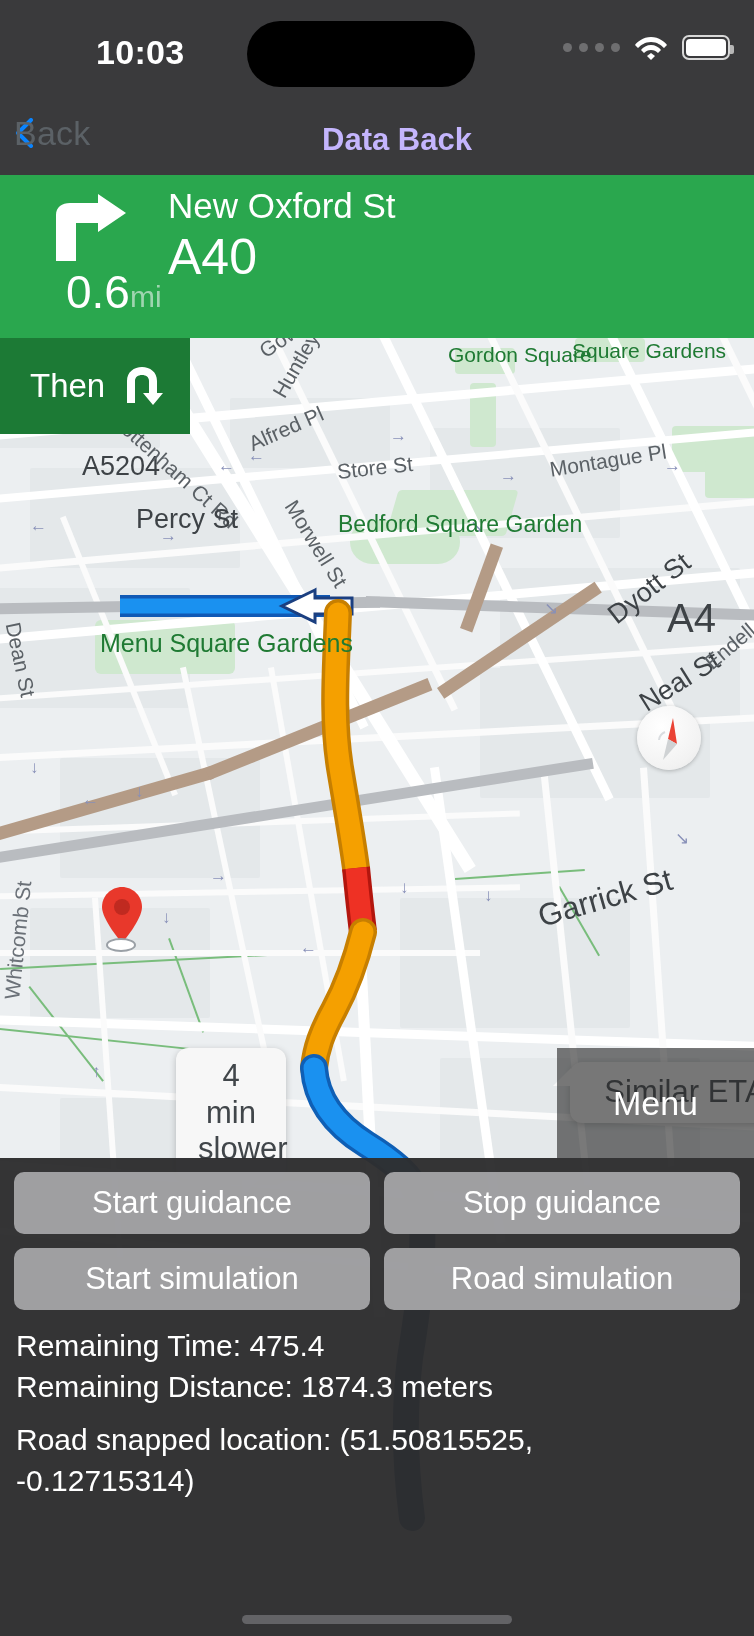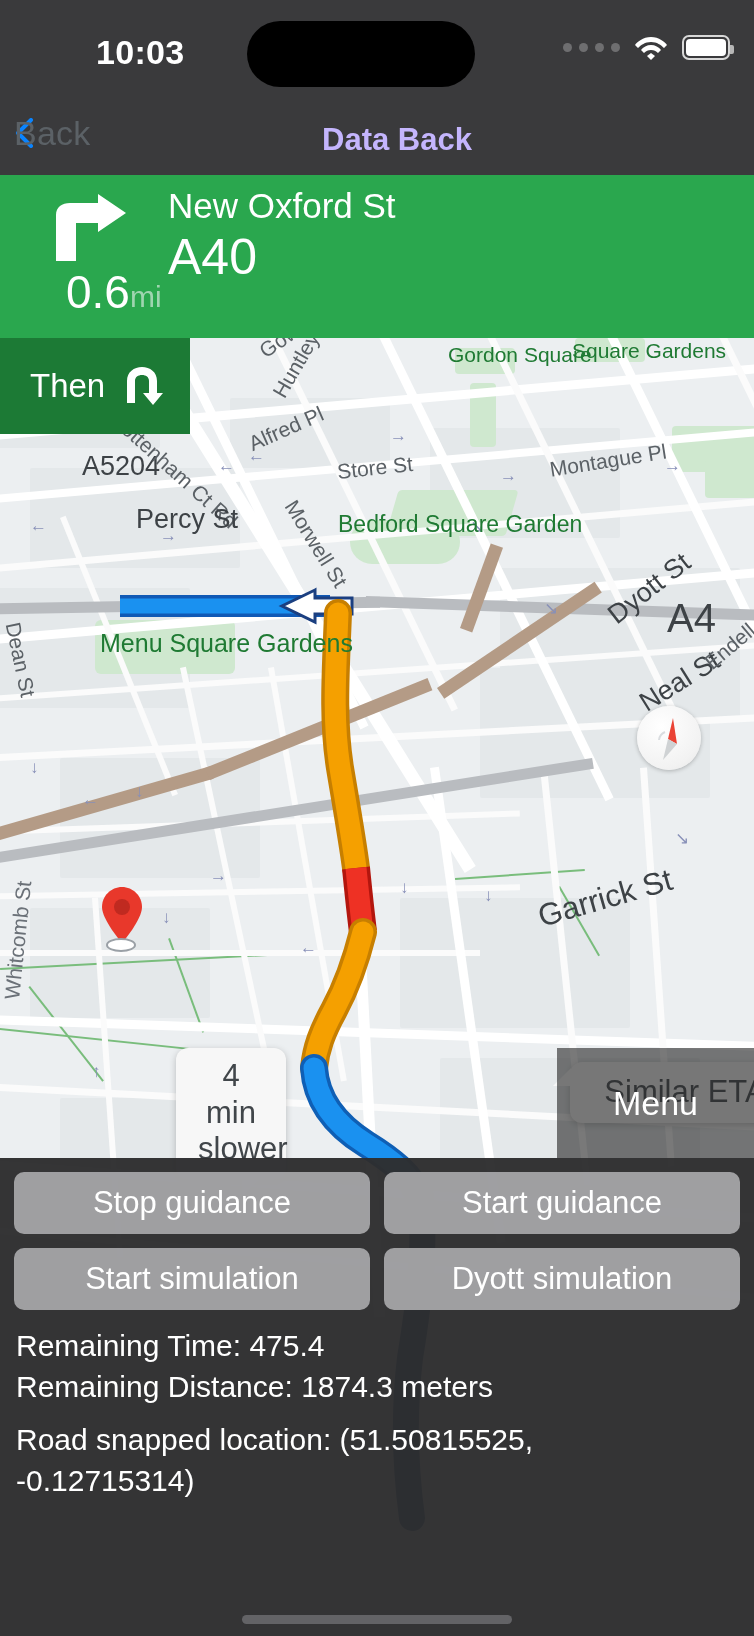--- a/index.html
+++ b/index.html
@@ -323,26 +323,26 @@
           <path d="M17 2 L4 15 L17 28" stroke="#0a84ff" stroke-width="4" fill="none" stroke-linecap="round" stroke-linejoin="round"></path>
         </svg>
       </span>
       <span class="lbl">Back</span>
     </div>
     <div class="nav-title">Data Back</div>
   </div>
 
   <div class="panel">
     <div class="btnrow">
+      <button class="btn">Start guidance</button>
       <button class="btn">Stop guidance</button>
-      <button class="btn">Start guidance</button>
     </div>
     <div class="btnrow">
       <button class="btn">Start simulation</button>
-      <button class="btn">Dyott simulation</button>
+      <button class="btn">Road simulation</button>
     </div>
 
     <div class="status">
       <div>Remaining Time: 475.4</div>
       <div>Remaining Distance: 1874.3 meters</div>
       <div class="gap"></div>
       <div>Road snapped location: (51.50815525,</div>
       <div>-0.12715314)</div>
     </div>
 

